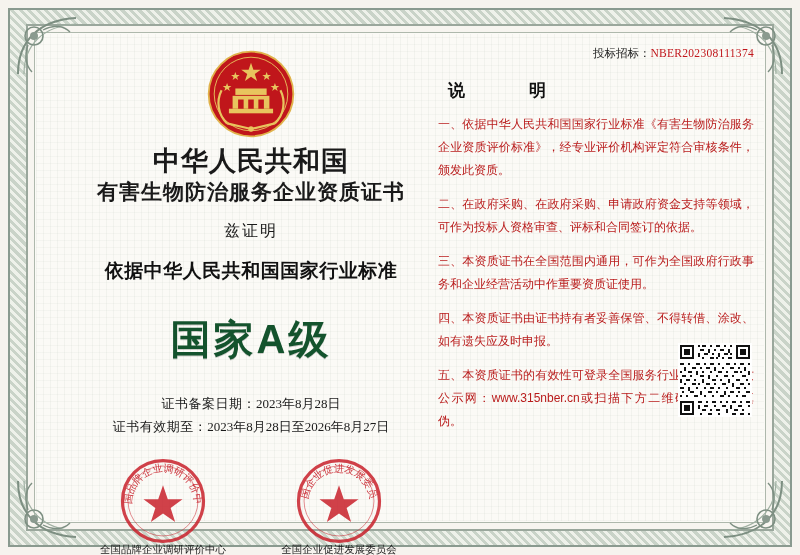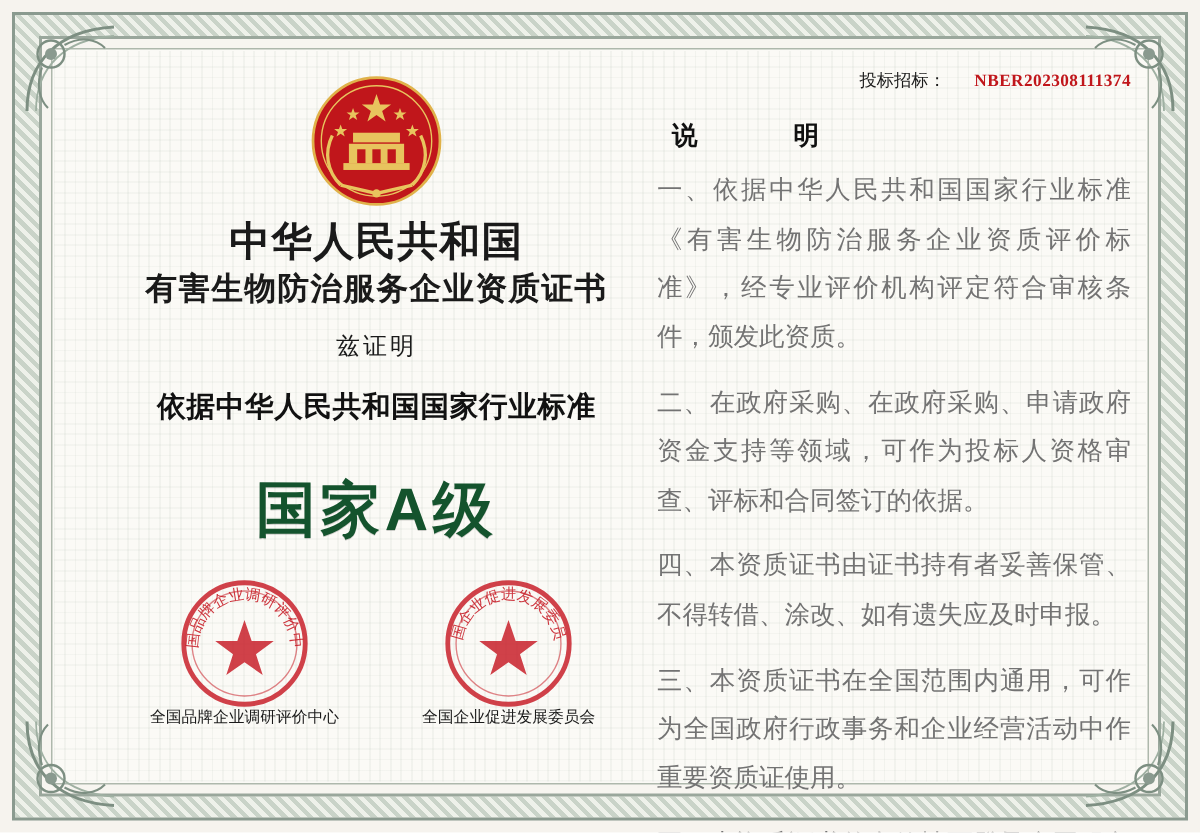--- a/index.html
+++ b/index.html
@@ -177,40 +177,39 @@
   .cert-no {
     font-family: "Liberation Serif", serif;
     font-size: 11.5px;
     color: #1a1a1a;
     text-align: right;
     white-space: nowrap;
     margin-top: 6px;
   }
   .cert-no .num {
     color: #c0161b;
-    font-weight: bold;
+    font-weight: normal;
     letter-spacing: 0.3px;
-    margin-left: 19px;
   }
 
   .shuoming-title {
     font-family: "Liberation Serif", serif;
     font-size: 17px;
     font-weight: bold;
     color: #111;
     text-align: left;
     letter-spacing: 10px;
     margin-top: 18px;
     padding-left: 10px;
   }
 
   .clause {
-    font-family: Liberation Mono, monospace;
-    font-size: 17px;
-    color: #737373;
+    font-family: Liberation Sans, sans-serif;
+    font-size: 12px;
+    color: #b91c1c;
     line-height: 1.92;
     margin-top: 11px;
     text-align: justify;
     text-justify: inter-ideograph;
   }
 
   .qr {
     position: absolute;
     right: 2px;
     bottom: 16px;
@@ -303,20 +302,28 @@
         <div>中华人民共和国</div>
         <div class="line2">有害生物防治服务企业资质证书</div>
       </div>
 
       <div class="zizhengming">兹证明</div>
 
       <div class="company">依据中华人民共和国国家行业标准</div>
 
       <div class="grade">国家A级</div>
 
+      <div class="dates">
+        <div class="row">
+          <span class="lbl">证书备案日期：</span><span>2023年8月28日</span>
+        </div>
+        <div class="row">
+          <span class="lbl">证书有效期至：</span><span>2023年8月28日至2026年8月27日</span>
+        </div>
+      </div>
 
       <div class="seals">
         <div class="seal-wrap">
           <div class="seal">
             <svg viewBox="0 0 100 100">
               <circle cx="50" cy="50" r="44" fill="none" stroke="#c8202a" stroke-width="3.5" opacity="0.85"></circle>
               <circle cx="50" cy="50" r="38" fill="none" stroke="#c8202a" stroke-width="1" opacity="0.55"></circle>
               <polygon points="50,33 55.2,48.2 71.2,48.2 58.3,57.7 63.2,72.9 50,63.5 36.8,72.9 41.7,57.7 28.8,48.2 44.8,48.2" fill="#c8202a" opacity="0.85"></polygon>
               <path id="sealarc1" d="M 16 52 A 34 34 0 0 1 84 52" fill="none"></path>
               <text font-size="11" fill="#c8202a" opacity="0.9" font-family="Liberation Serif, serif">
@@ -346,22 +353,22 @@
     <div class="right-col">
 
       <div class="cert-no">
         <span>投标招标：</span><span class="num">NBER202308111374</span>
       </div>
 
       <div class="shuoming-title">说　　明</div>
 
       <div class="clause">一、依据中华人民共和国国家行业标准《有害生物防治服务企业资质评价标准》，经专业评价机构评定符合审核条件，颁发此资质。</div>
       <div class="clause">二、在政府采购、在政府采购、申请政府资金支持等领域，可作为投标人资格审查、评标和合同签订的依据。</div>
+      <div class="clause">三、本资质证书在全国范围内通用，可作为全国政府行政事务和企业经营活动中作重要资质证使用。</div>
       <div class="clause">四、本资质证书由证书持有者妥善保管、不得转借、涂改、如有遗失应及时申报。</div>
-      <div class="clause">三、本资质证书在全国范围内通用，可作为全国政府行政事务和企业经营活动中作重要资质证使用。</div>
       <div class="clause">五、本资质证书的有效性可登录全国服务行业企业等级资质公示网：www.315nber.cn或扫描下方二维码网上验证真伪。</div>
 
       <div class="qr">
         <svg viewBox="0 0 37 37" shape-rendering="crispEdges">
           <rect width="37" height="37" fill="#ffffff"></rect>
           <g fill="#111111">
             <rect x="1" y="1" width="7" height="1"></rect>
               <rect x="1" y="2" width="1" height="5"></rect>
             <rect x="7" y="2" width="1" height="5"></rect>
               <rect x="1" y="7" width="7" height="1"></rect>

